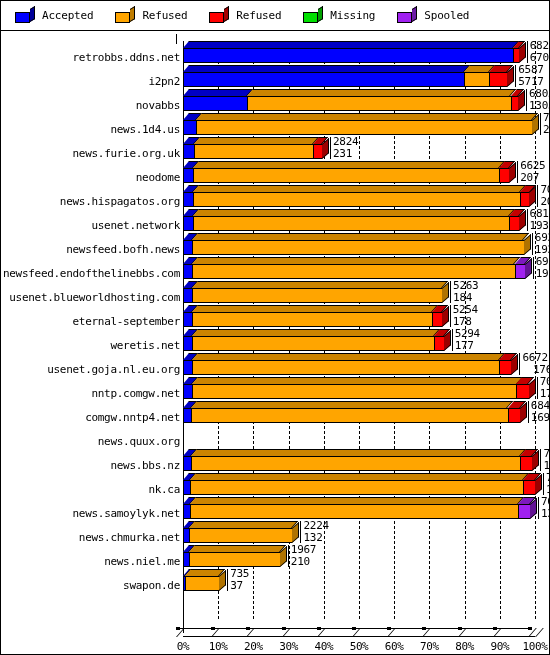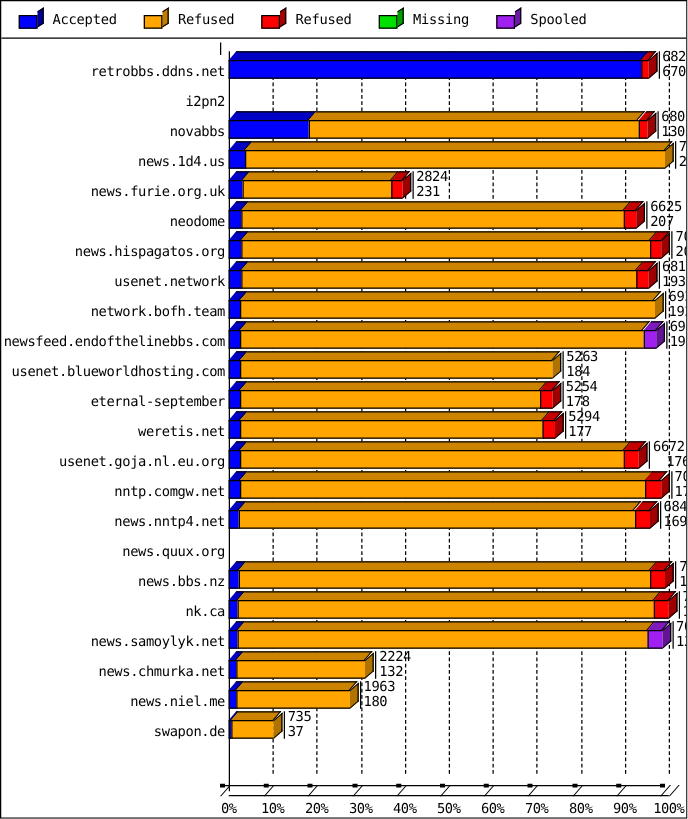--- a/index.html
+++ b/index.html
@@ -252,20 +252,34 @@
               <div class="seg-top" style="left: 329.994px; width: 5.80923px; background: rgb(196, 0, 0);"></div>
               <div class="bar-right" style="left: 335.803px; background: rgb(156, 0, 0);"></div>
             </div>
             <div class="val-total" style="left: 346.803px;">6821</div>
             <div class="val-sub" style="left: 346.803px;">6703</div>
             <div class="leader" style="left: 343.803px; top: 0px; height: 22px;"></div>
           </div>
         </div>
         <div class="row">
           <div class="row-label">i2pn2</div>
+          <div class="bar-area">
+            <div class="bar" style="width: 324.283px;">
+              <div class="seg" style="left: 0px; width: 281.452px; background: rgb(0, 0, 255);"></div>
+              <div class="seg-top" style="left: 0px; width: 281.452px; background: rgb(0, 0, 196);"></div>
+              <div class="seg" style="left: 281.452px; width: 24.6154px; background: rgb(255, 165, 0);"></div>
+              <div class="seg-top" style="left: 281.452px; width: 24.6154px; background: rgb(204, 132, 0);"></div>
+              <div class="seg" style="left: 306.068px; width: 18.2154px; background: rgb(255, 0, 0);"></div>
+              <div class="seg-top" style="left: 306.068px; width: 18.2154px; background: rgb(196, 0, 0);"></div>
+              <div class="bar-right" style="left: 324.283px; background: rgb(156, 0, 0);"></div>
+            </div>
+            <div class="val-total" style="left: 335.283px;">6587</div>
+            <div class="val-sub" style="left: 335.283px;">5717</div>
+            <div class="leader" style="left: 332.283px; top: 0px; height: 22px;"></div>
+          </div>
         </div>
         <div class="row">
           <div class="row-label">novabbs</div>
           <div class="bar-area">
             <div class="bar" style="width: 335.015px;">
               <div class="seg" style="left: 0px; width: 64.1477px; background: rgb(0, 0, 255);"></div>
               <div class="seg-top" style="left: 0px; width: 64.1477px; background: rgb(0, 0, 196);"></div>
               <div class="seg" style="left: 64.1477px; width: 263.483px; background: rgb(255, 165, 0);"></div>
               <div class="seg-top" style="left: 64.1477px; width: 263.483px; background: rgb(204, 132, 0);"></div>
               <div class="seg" style="left: 327.631px; width: 7.38462px; background: rgb(255, 0, 0);"></div>
@@ -354,21 +368,21 @@
               <div class="seg" style="left: 325.76px; width: 9.84615px; background: rgb(255, 0, 0);"></div>
               <div class="seg-top" style="left: 325.76px; width: 9.84615px; background: rgb(196, 0, 0);"></div>
               <div class="bar-right" style="left: 335.606px; background: rgb(156, 0, 0);"></div>
             </div>
             <div class="val-total" style="left: 346.606px;">6817</div>
             <div class="val-sub" style="left: 346.606px;">193</div>
             <div class="leader" style="left: 343.606px; top: 0px; height: 22px;"></div>
           </div>
         </div>
         <div class="row">
-          <div class="row-label">network.bofh.team</div>
+          <div class="row-label">newsfeed.bofh.news</div>
           <div class="bar-area">
             <div class="bar" style="width: 340.874px;">
               <div class="seg" style="left: 0px; width: 9.45231px; background: rgb(0, 0, 255);"></div>
               <div class="seg-top" style="left: 0px; width: 9.45231px; background: rgb(0, 0, 196);"></div>
               <div class="seg" style="left: 9.45231px; width: 331.422px; background: rgb(255, 165, 0);"></div>
               <div class="seg-top" style="left: 9.45231px; width: 331.422px; background: rgb(204, 132, 0);"></div>
               <div class="bar-right" style="left: 340.874px; background: rgb(176, 115, 0);"></div>
             </div>
             <div class="val-total" style="left: 351.874px;">6924</div>
             <div class="val-sub" style="left: 351.874px;">192</div>
@@ -469,21 +483,21 @@
               <div class="seg" style="left: 333.342px; width: 12.3077px; background: rgb(255, 0, 0);"></div>
               <div class="seg-top" style="left: 333.342px; width: 12.3077px; background: rgb(196, 0, 0);"></div>
               <div class="bar-right" style="left: 345.649px; background: rgb(156, 0, 0);"></div>
             </div>
             <div class="val-total" style="left: 356.649px;">7021</div>
             <div class="val-sub" style="left: 356.649px;">174</div>
             <div class="leader" style="left: 353.649px; top: 0px; height: 22px;"></div>
           </div>
         </div>
         <div class="row">
-          <div class="row-label">news.nntp4.net</div>
+          <div class="row-label">comgw.nntp4.net</div>
           <div class="bar-area">
             <div class="bar" style="width: 336.837px;">
               <div class="seg" style="left: 0px; width: 8.32px; background: rgb(0, 0, 255);"></div>
               <div class="seg-top" style="left: 0px; width: 8.32px; background: rgb(0, 0, 196);"></div>
               <div class="seg" style="left: 8.32px; width: 316.209px; background: rgb(255, 165, 0);"></div>
               <div class="seg-top" style="left: 8.32px; width: 316.209px; background: rgb(204, 132, 0);"></div>
               <div class="seg" style="left: 324.529px; width: 12.3077px; background: rgb(255, 0, 0);"></div>
               <div class="seg-top" style="left: 324.529px; width: 12.3077px; background: rgb(196, 0, 0);"></div>
               <div class="bar-right" style="left: 336.837px; background: rgb(156, 0, 0);"></div>
             </div>
@@ -564,22 +578,22 @@
         <div class="row">
           <div class="row-label">news.niel.me</div>
           <div class="bar-area">
             <div class="bar" style="width: 96.8369px;">
               <div class="seg" style="left: 0px; width: 5.90769px; background: rgb(0, 0, 255);"></div>
               <div class="seg-top" style="left: 0px; width: 5.90769px; background: rgb(0, 0, 196);"></div>
               <div class="seg" style="left: 5.90769px; width: 90.9292px; background: rgb(255, 165, 0);"></div>
               <div class="seg-top" style="left: 5.90769px; width: 90.9292px; background: rgb(204, 132, 0);"></div>
               <div class="bar-right" style="left: 96.8369px; background: rgb(176, 115, 0);"></div>
             </div>
-            <div class="val-total" style="left: 107.837px;">1963</div>
-            <div class="val-sub" style="left: 107.837px;">180</div>
+            <div class="val-total" style="left: 107.837px;">1967</div>
+            <div class="val-sub" style="left: 107.837px;">210</div>
             <div class="leader" style="left: 104.837px; top: 0px; height: 22px;"></div>
           </div>
         </div>
         <div class="row">
           <div class="row-label">swapon.de</div>
           <div class="bar-area">
             <div class="bar" style="width: 36.1846px;">
               <div class="seg" style="left: 0px; width: 1.82154px; background: rgb(0, 0, 255);"></div>
               <div class="seg-top" style="left: 0px; width: 1.82154px; background: rgb(0, 0, 196);"></div>
               <div class="seg" style="left: 1.82154px; width: 34.3631px; background: rgb(255, 165, 0);"></div>

